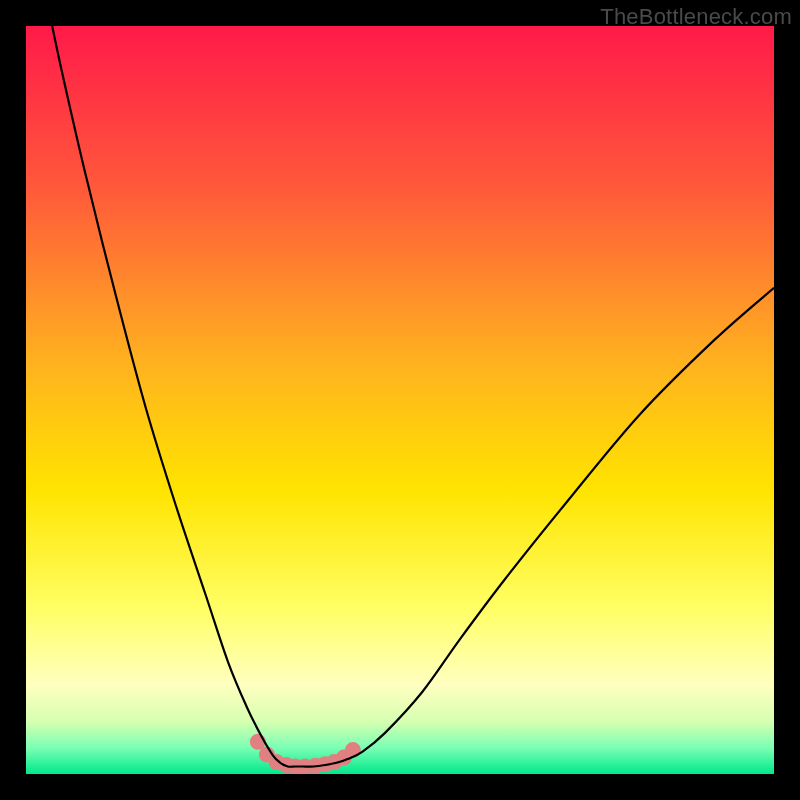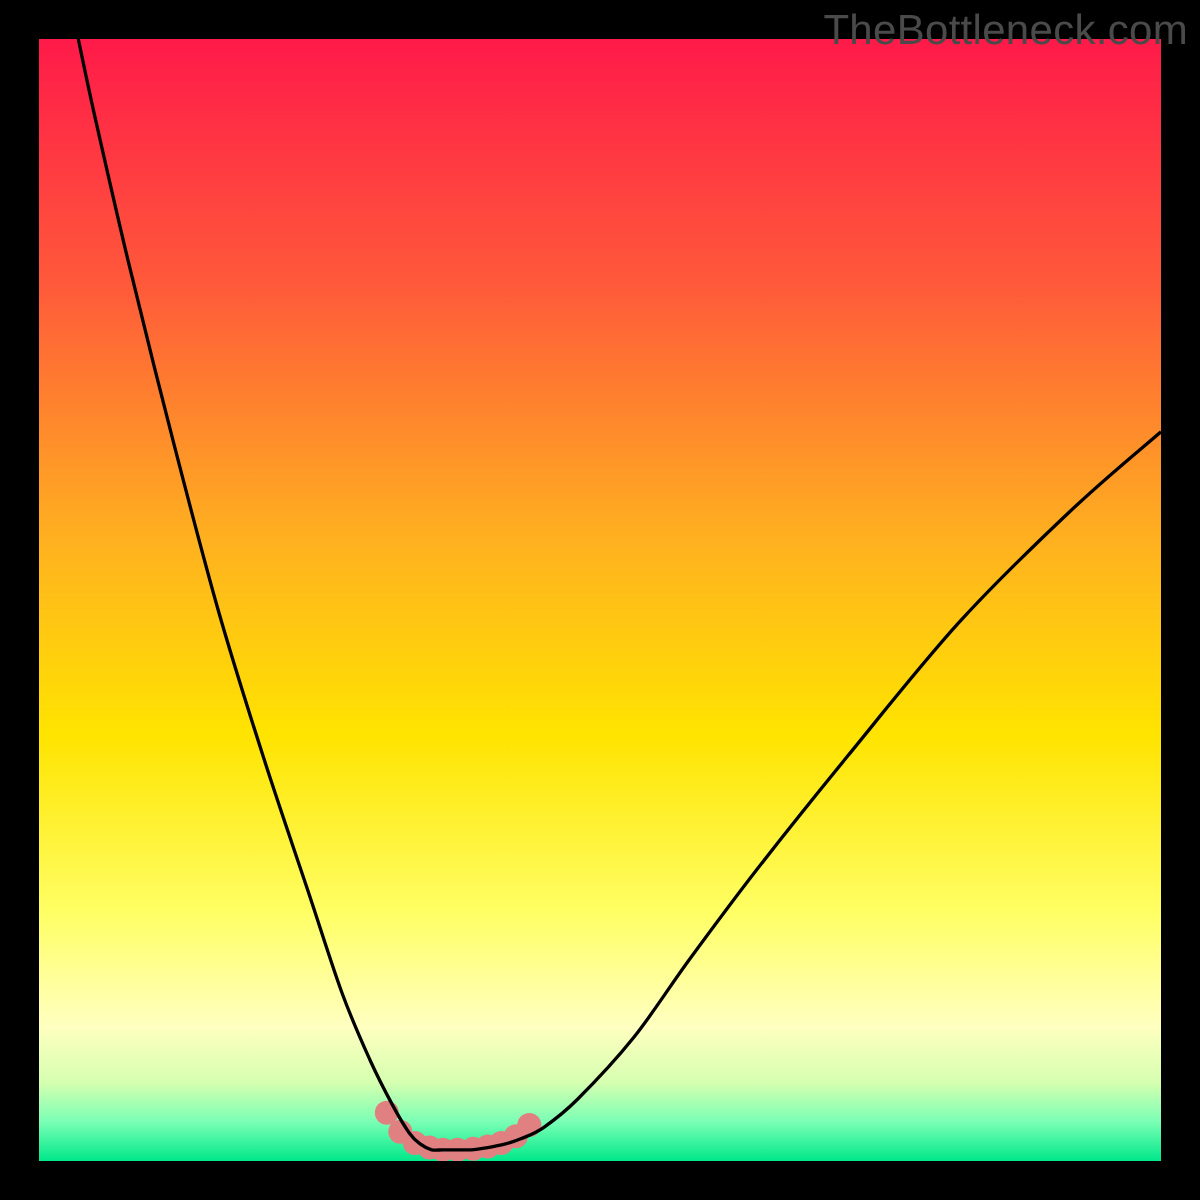--- a/index.html
+++ b/index.html
@@ -24,21 +24,21 @@
     left: 0;
     top: 0;
     width: 748px;
     height: 748px;
   }
   .watermark {
     position: absolute;
     top: 4px;
     right: 8px;
     color: #4a4a4a;
-    font-size: 28px;
+    font-size: 22px;
     font-weight: 500;
     letter-spacing: 0.2px;
     font-family: Arial, Helvetica, sans-serif;
   }
   svg {
     display: block;
   }
 </style>
 </head>
 <body>

